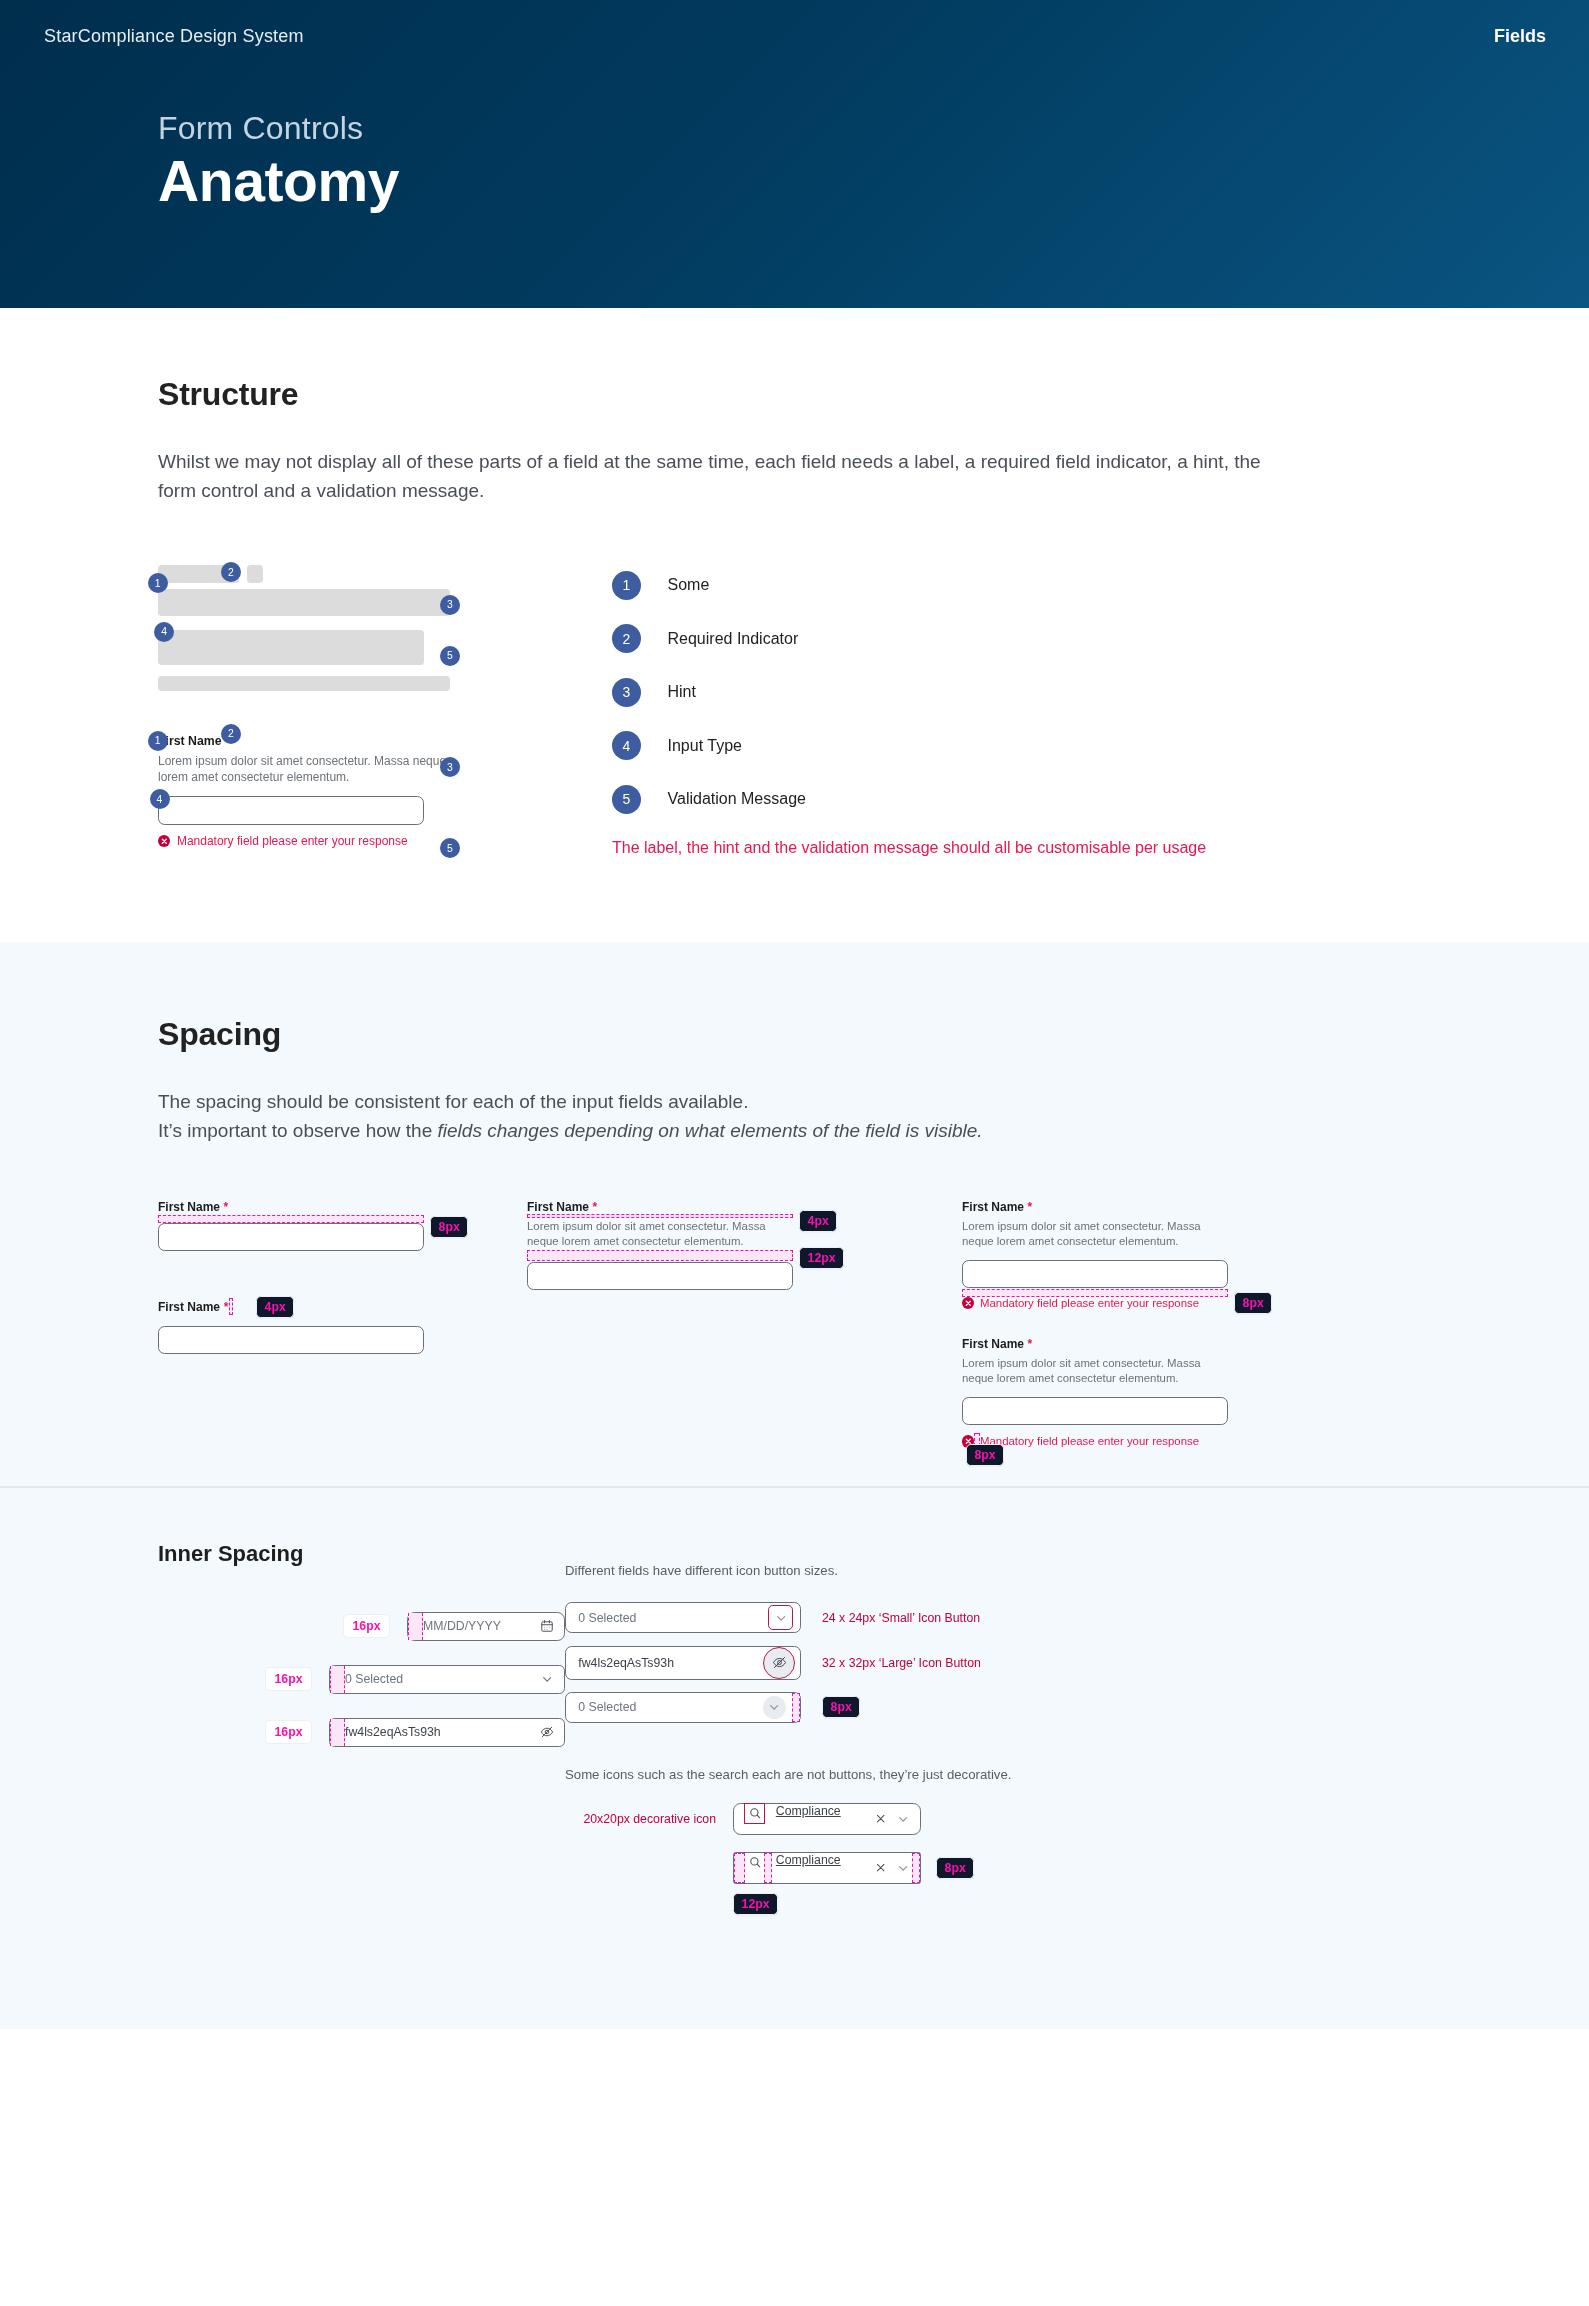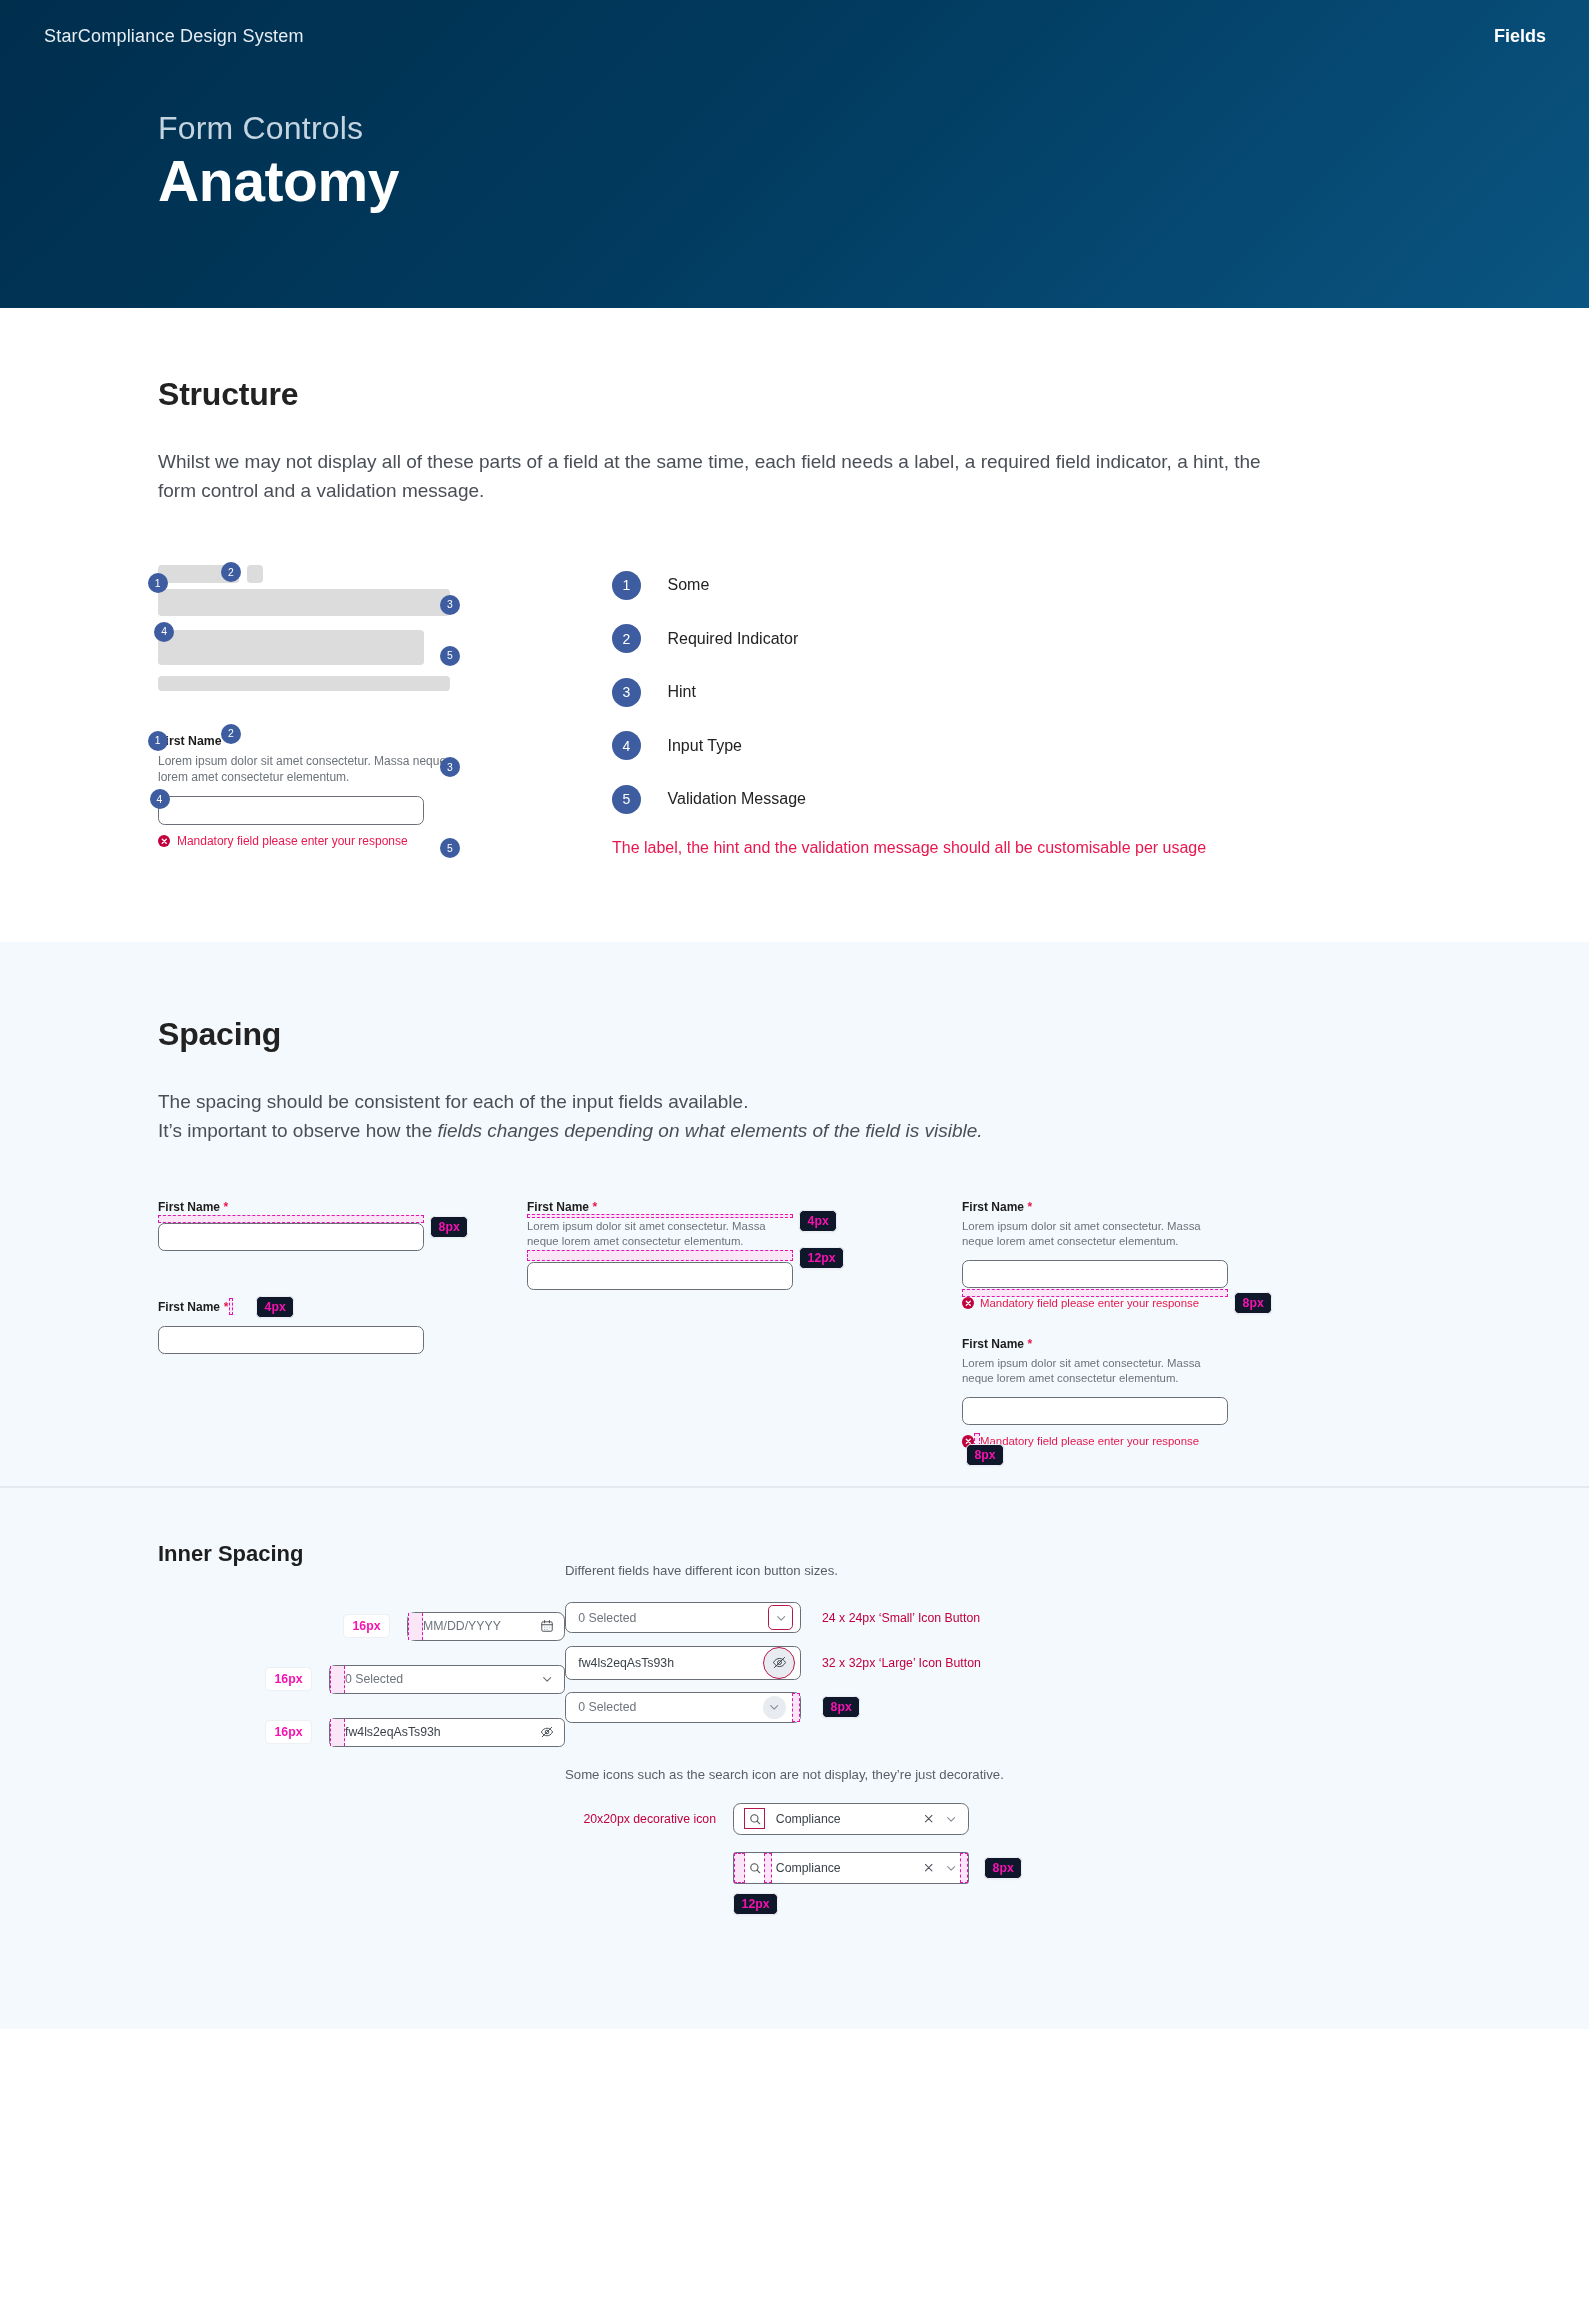--- a/index.html
+++ b/index.html
@@ -162,22 +162,22 @@
   }
   .iconbtn-lg {
     width: 30px; height: 30px; border-radius: 50%; background: #e8ebf0;
     display:flex; align-items:center; justify-content:center;
   }
   .hl-box { outline: 1.5px solid #b5174a; outline-offset: 0; }
   .icon-note { font-size: 12.3px; color: #c2003c; font-weight: 400; }
 
   .search-ctl {
     position: relative; height: 32px; border: 1.2px solid #6b7078; border-radius: 7.6px;
-    background: #fff; display: flex; align-items: center; width: 236px;
-    font-size: 12.3px; color: #3d434a;
+    background: #fff; display: flex; width: 188px;
+    font-size: 12.3px; color: #3d434a; text-decoration: underline;
   }
   .search-ctl .sq { padding: 0 0 0 11.4px; display:flex; align-items:center; }
   .search-ctl .sv { padding-left: 11.4px; }
   .search-ctl .sright { margin-left:auto; display:flex; align-items:center; gap:11.4px; padding-right: 10.4px; color:#555b63; }
   .deco-note { font-size: 12.3px; color: #c2003c; }
 
   svg { display: block; }
 </style>
 </head>
 <body>
@@ -474,21 +474,21 @@
                       </svg>
                   </span>
                 </span>
                 <span class="gap-strip" style="right:0; top:0; bottom:0; width:7.6px;"></span>
               </div>
               <span class="px-badge" style="position:static;">8px</span>
             </div>
           </div>
 
           <div style="margin-top:44px;">
-            <div class="sub-body" style="margin-top:0;">Some icons such as the search icon are not display, they’re just decorative.</div>
+            <div class="sub-body" style="margin-top:0;">Some icons such as the search each are not buttons, they’re just decorative.</div>
 
             <div style="display:flex; align-items:center; margin-top:21px;">
               <span class="deco-note" style="width:168px; text-align:right; padding-right:17px;">20x20px decorative icon</span>
               <div class="search-ctl">
                 <span class="sq hl-box" style="height:19px;width:19px;padding:0;display:flex;align-items:center;justify-content:center;margin-left:11.4px;">
                   <svg width="12.3" height="12.3" viewBox="0 0 16 16" fill="none" stroke="#4b5158" stroke-width="1.4">
                       <circle cx="7" cy="7" r="4.7"></circle>
                       <path d="M10.5 10.5 L14 14" stroke-linecap="round"></path>
                     </svg>
                 </span>

